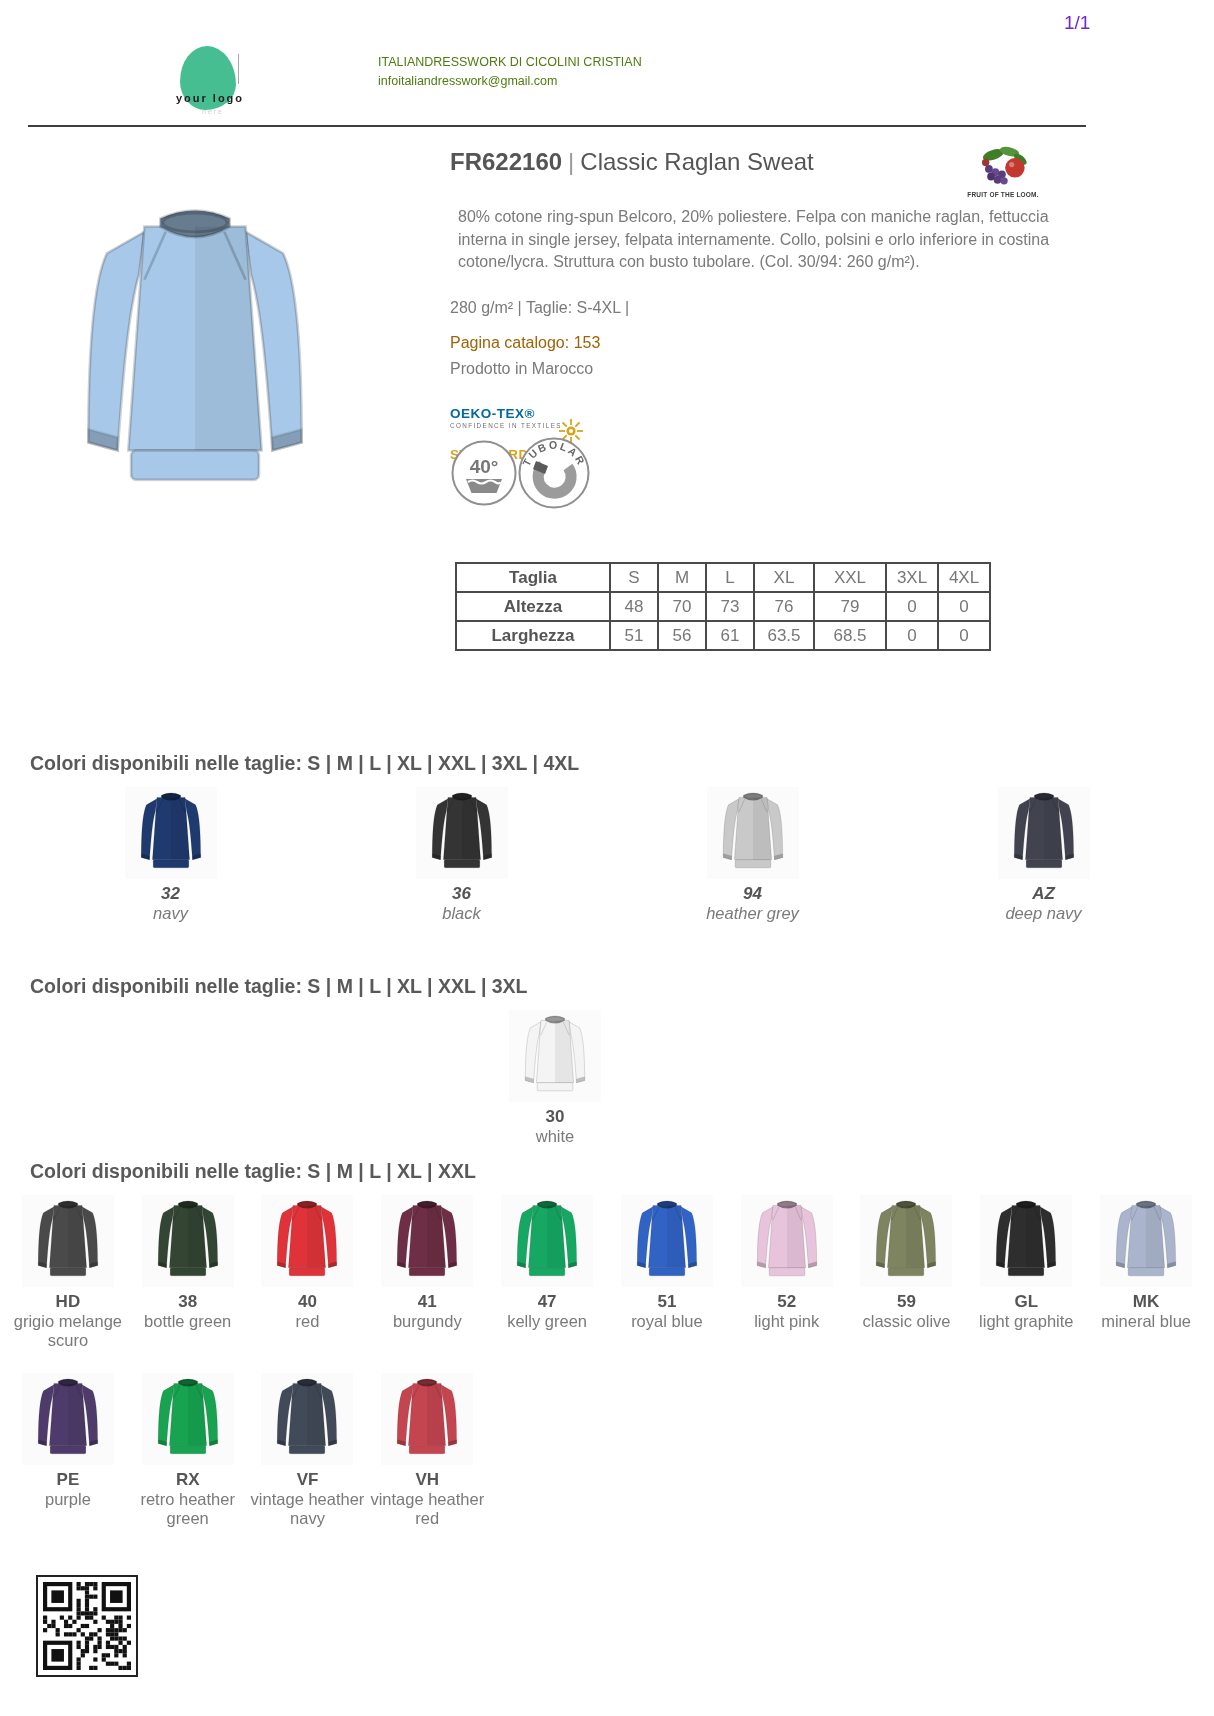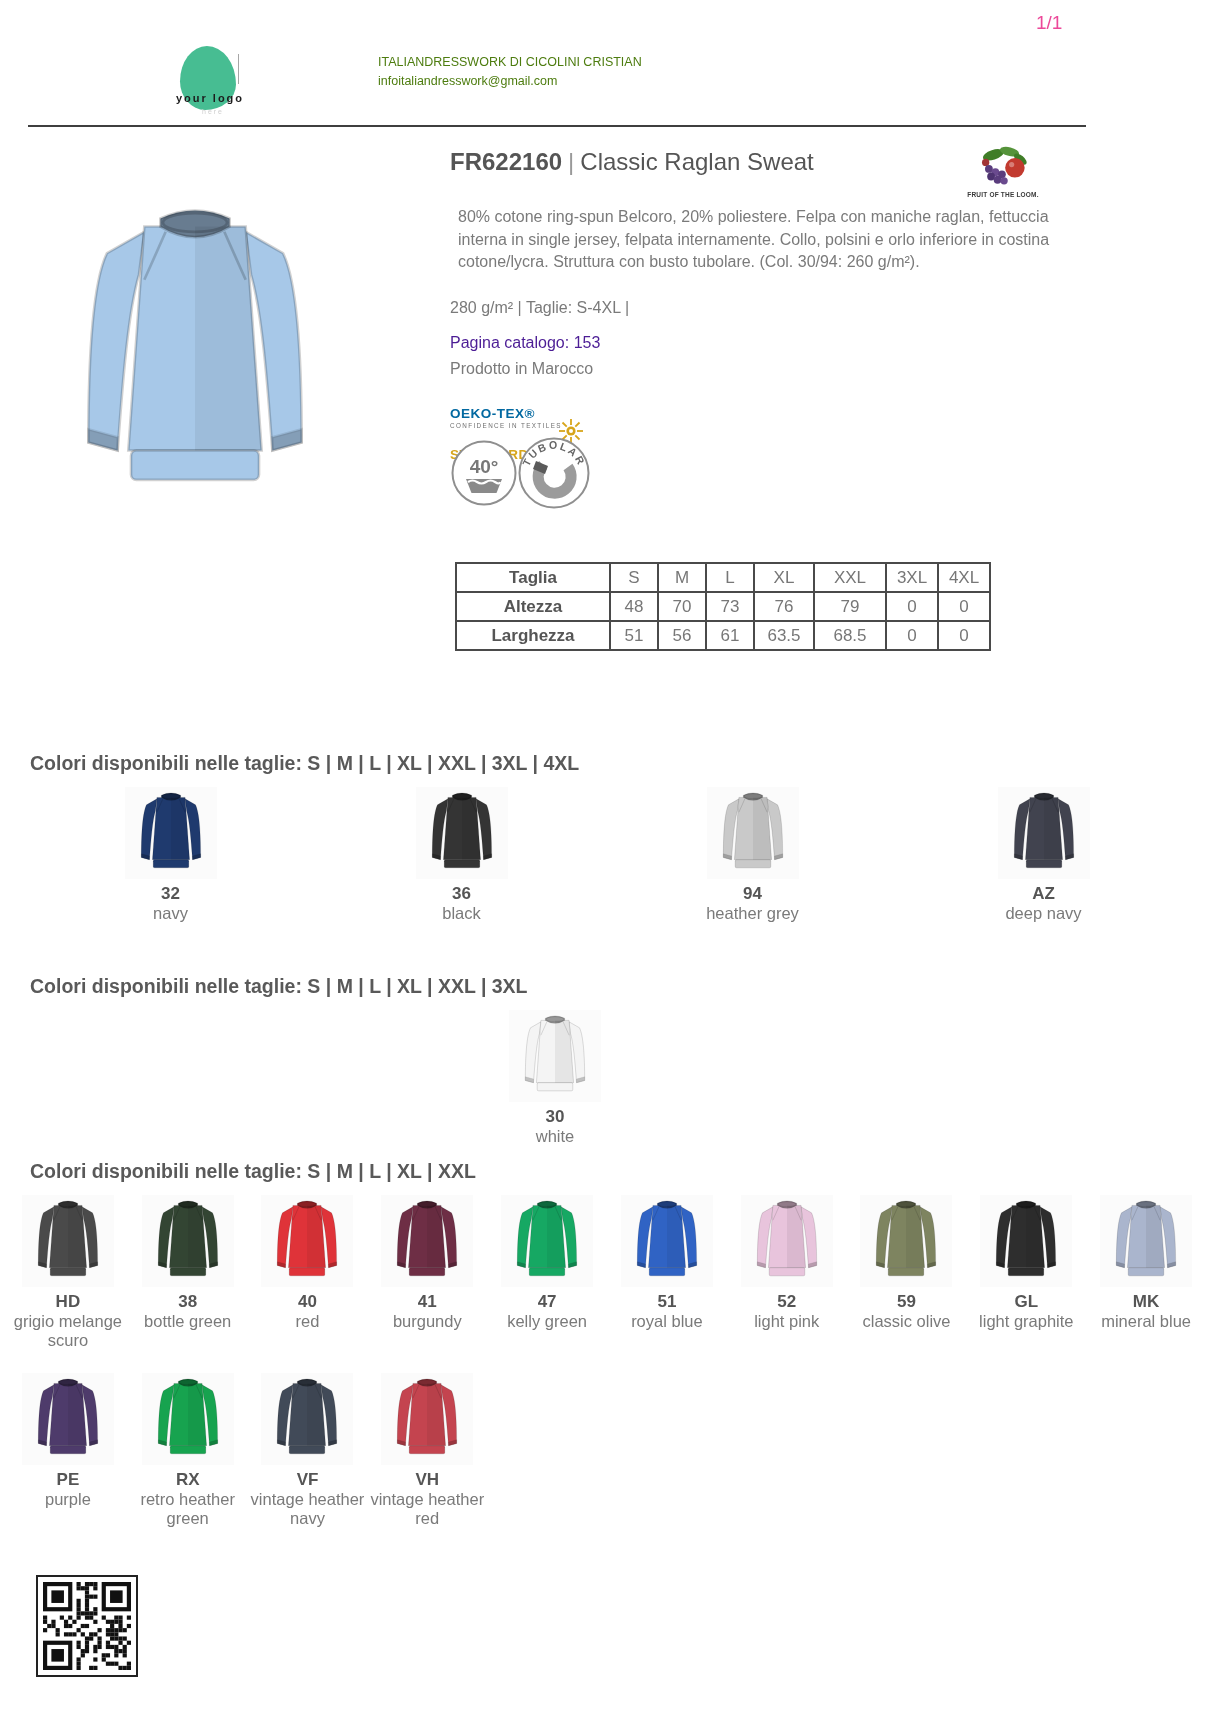--- a/index.html
+++ b/index.html
@@ -1,19 +1,19 @@
 <!DOCTYPE html>
 <html><head>
 <meta charset="utf-8">
 <style>
   html,body{margin:0;padding:0;background:#e8e8e8;}
   .page{position:relative;width:1214px;height:1716px;background:#ffffff;margin:0 auto;
         font-family:"Liberation Sans",sans-serif;color:#777;overflow:hidden;}
 
-  .page-number{position:absolute;left:1036px;top:12px;font-size:19px;color:#ec4899;}
+  .page-number{position:absolute;left:1064px;top:12px;font-size:19px;color:#6d28d9;}
 
   
   .logo-wrap{position:absolute;left:158px;top:44px;width:104px;height:78px;}
   .logo-blob{position:absolute;left:22px;top:2px;width:56px;height:64px;
              border-radius:48% 52% 55% 45% / 55% 60% 40% 45%;}
   .logo-stem{position:absolute;left:58px;top:8px;width:1px;height:30px;background:rgba(0,0,0,.35);}
   .logo-text{position:absolute;left:0;top:48px;width:104px;text-align:center;font-size:11px;
              font-weight:bold;color:#1c1c1c;letter-spacing:2px;}
   .logo-sub{position:absolute;left:44px;top:64px;width:60px;font-size:7px;color:#cfcfcf;letter-spacing:2px;}
   .company{position:absolute;left:378px;top:53px;font-size:12.5px;color:#4d7c0f;line-height:1.55;}
@@ -22,21 +22,21 @@
 
   
   .product-image{position:absolute;left:35px;top:142px;width:320px;height:425px;}
   .product-image svg{width:100%;height:100%;}
   .title{position:absolute;left:450px;top:148px;font-size:24px;color:#555;white-space:nowrap;}
   .title .code{font-weight:bold;}
   .title .sep{color:#999;padding:0 6px;}
   .fotl{position:absolute;left:964px;top:144px;width:78px;text-align:center;}
   .desc{position:absolute;left:450px;top:198px;width:600px;font-size:16px;line-height:1.42;color:#7a7a7a;margin:8px;}
   .weight{position:absolute;left:450px;top:299px;font-size:16px;color:#7a7a7a;}
-  .catalog{position:absolute;left:450px;top:334px;font-size:16px;color:#4c1d95;}
+  .catalog{position:absolute;left:450px;top:334px;font-size:16px;color:#a16207;}
   .origin{position:absolute;left:450px;top:360px;font-size:16px;color:#7a7a7a;}
 
   
   .oeko{position:absolute;left:450px;top:406px;width:160px;}
   .oeko .l1{font-size:13.5px;font-weight:bold;color:#0369a1;letter-spacing:.5px;}
   .oeko .l2{font-size:6.3px;color:#6f6f6f;letter-spacing:1.4px;margin-top:1px;}
   .oeko .l3{font-size:13.5px;font-weight:bold;margin-top:18px;letter-spacing:.5px;}
   .oeko-sun{position:absolute;left:108px;top:12px;width:26px;height:26px;}
 
   
@@ -51,21 +51,21 @@
   table.sizes td.cS,table.sizes td.cM,table.sizes td.cL{width:42px;}
   table.sizes td.cXL{width:54px;}
   table.sizes td.cXXL{width:66px;}
   table.sizes td.c3XL,table.sizes td.c4XL{width:46px;}
 
   
   .color-sec{position:absolute;left:0;width:1214px;}
   .sec0{top:752px;} .sec1{top:975px;} .sec2{top:1160px;}
   .color-sec h2{margin:0 0 12px 30px;font-size:19.5px;color:#595959;font-weight:bold;}
   .swatch-row{display:grid;}
-  .cols4{grid-template-columns:repeat(4,1fr);margin:0 25px;}
+  .cols4{grid-template-columns:repeat(4,1fr);margin:0 25px;font-style:italic;}
   .cols1{display:flex;justify-content:center;transform:translateX(-52px);}
   .cols10{grid-template-columns:repeat(10,1fr);margin:0 8px;row-gap:22px;}
   .color-item{display:flex;flex-direction:column;align-items:center;}
   .swatch{width:92px;height:92px;background:#fbfbfb;}
   .swatch svg{width:100%;height:100%;}
   .ccode{margin-top:5px;font-size:17px;font-weight:bold;color:#555;}
   .cname{font-size:16.5px;color:#7a7a7a;text-align:center;line-height:1.18;max-width:126px;}
 
   
   .qr{position:absolute;left:36px;top:1575px;width:88px;height:88px;background:#fff;

